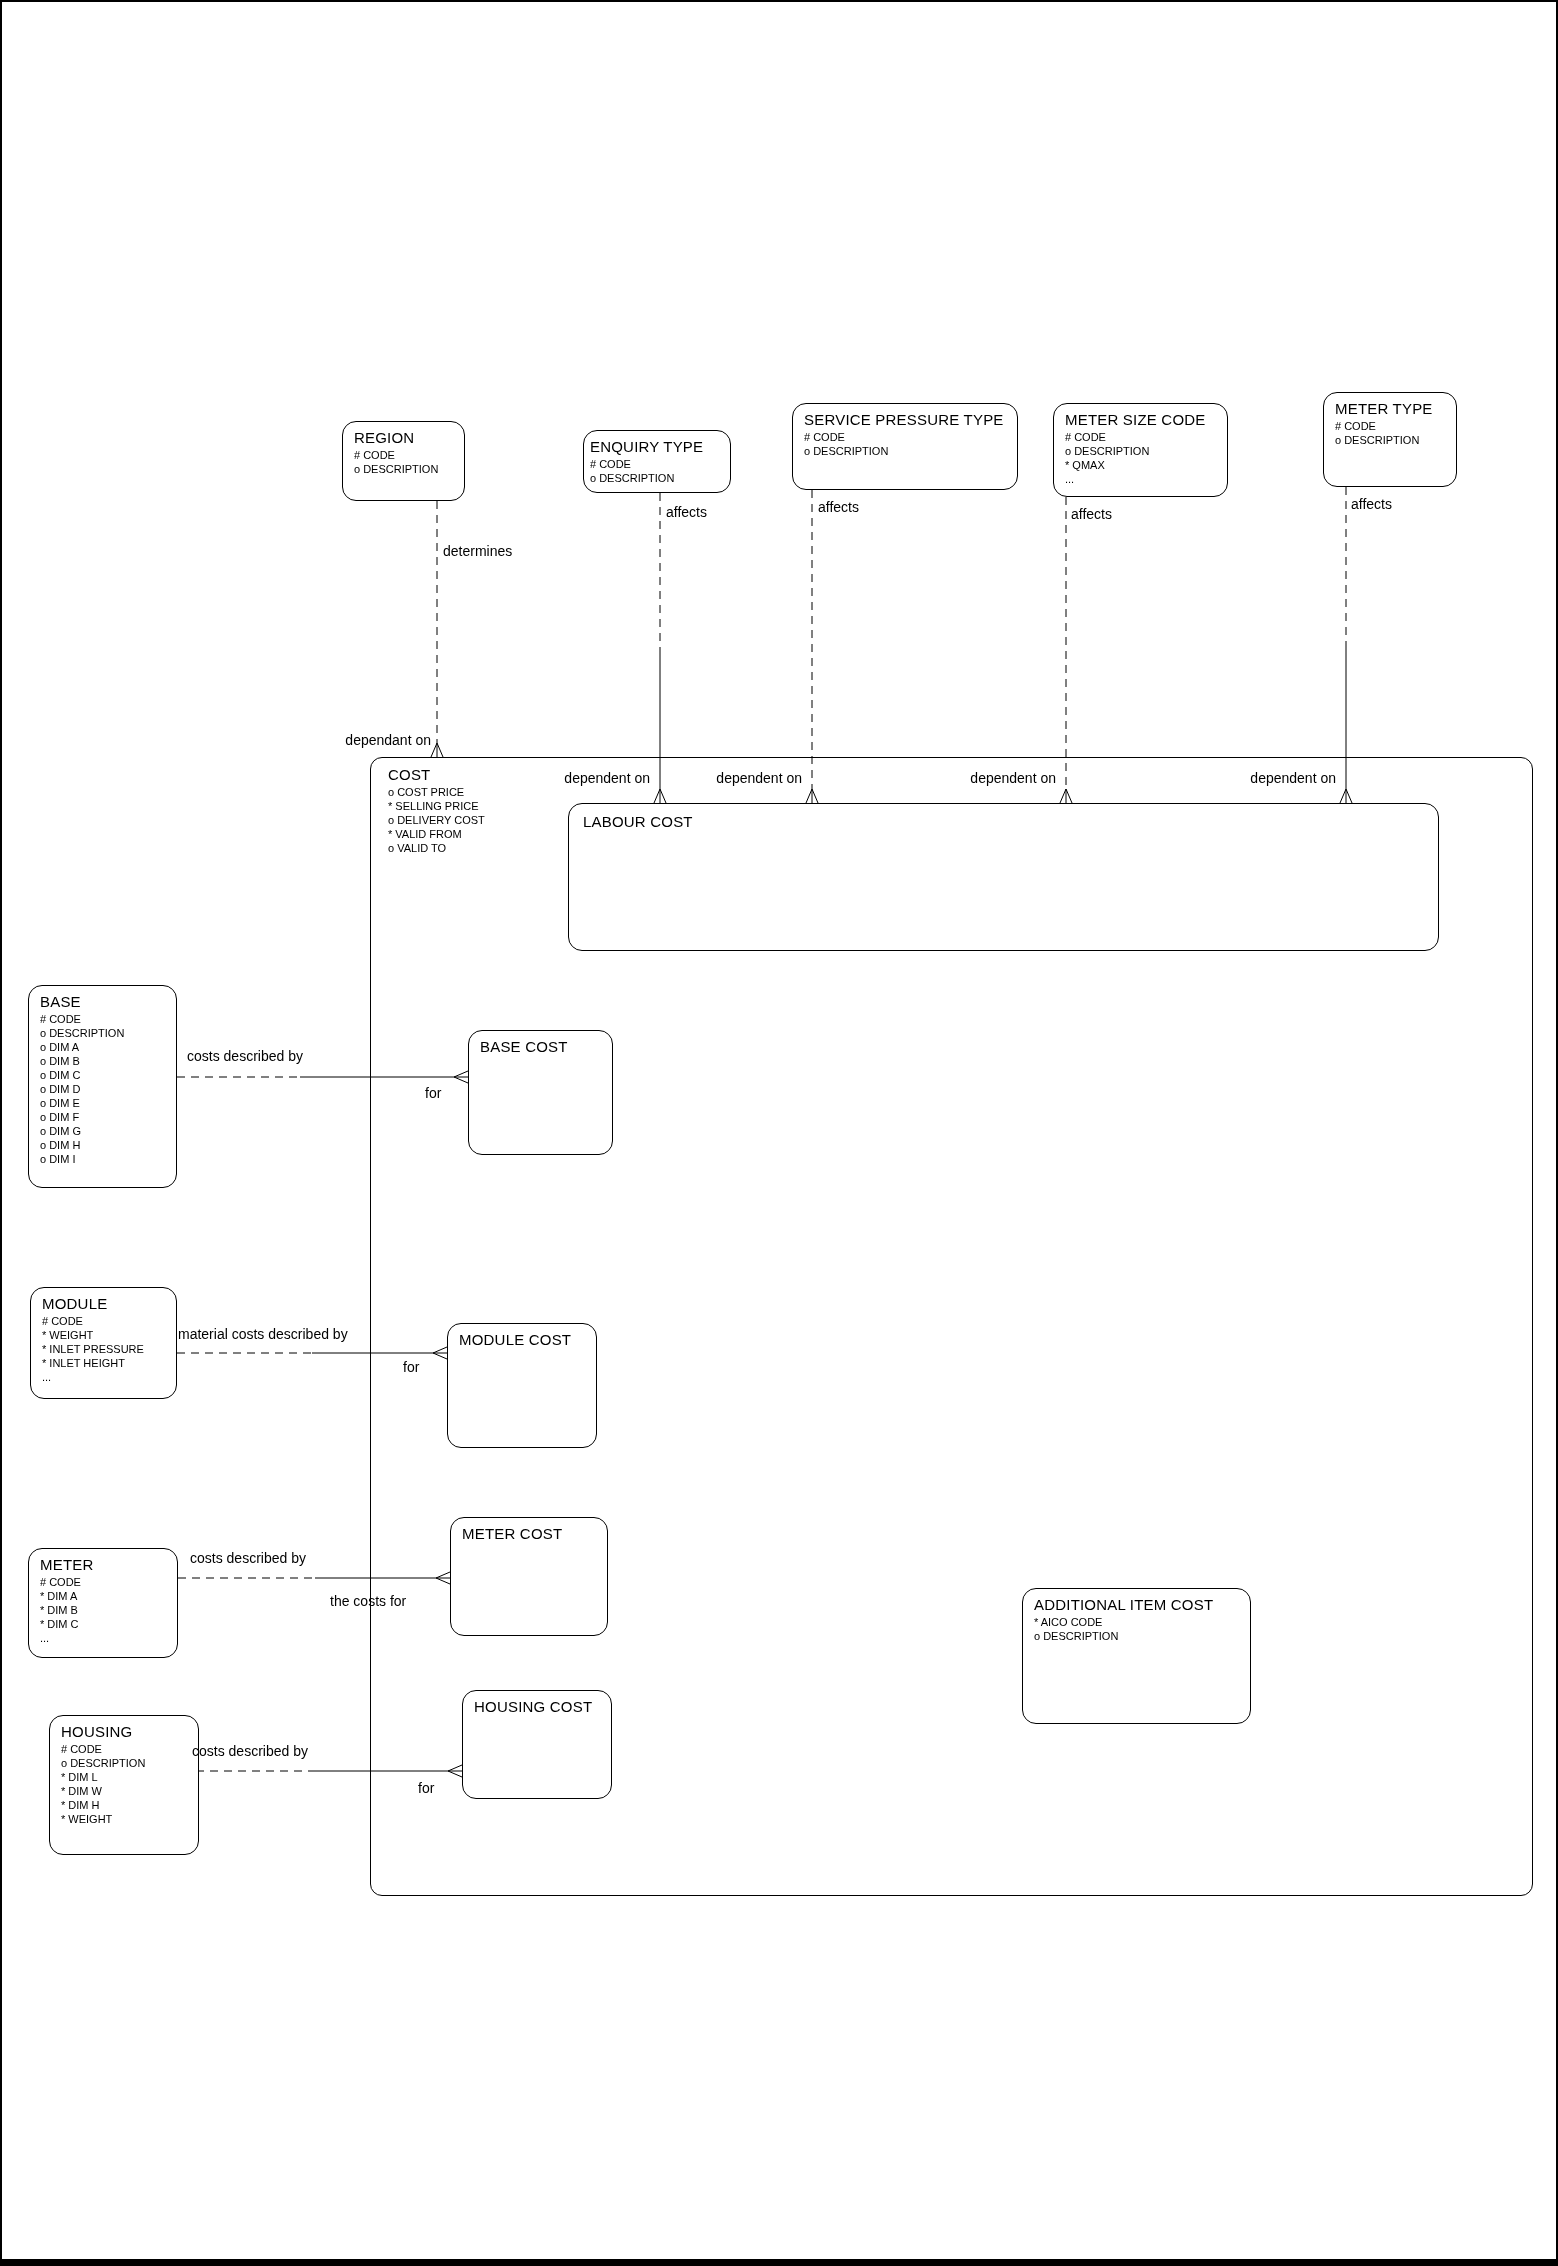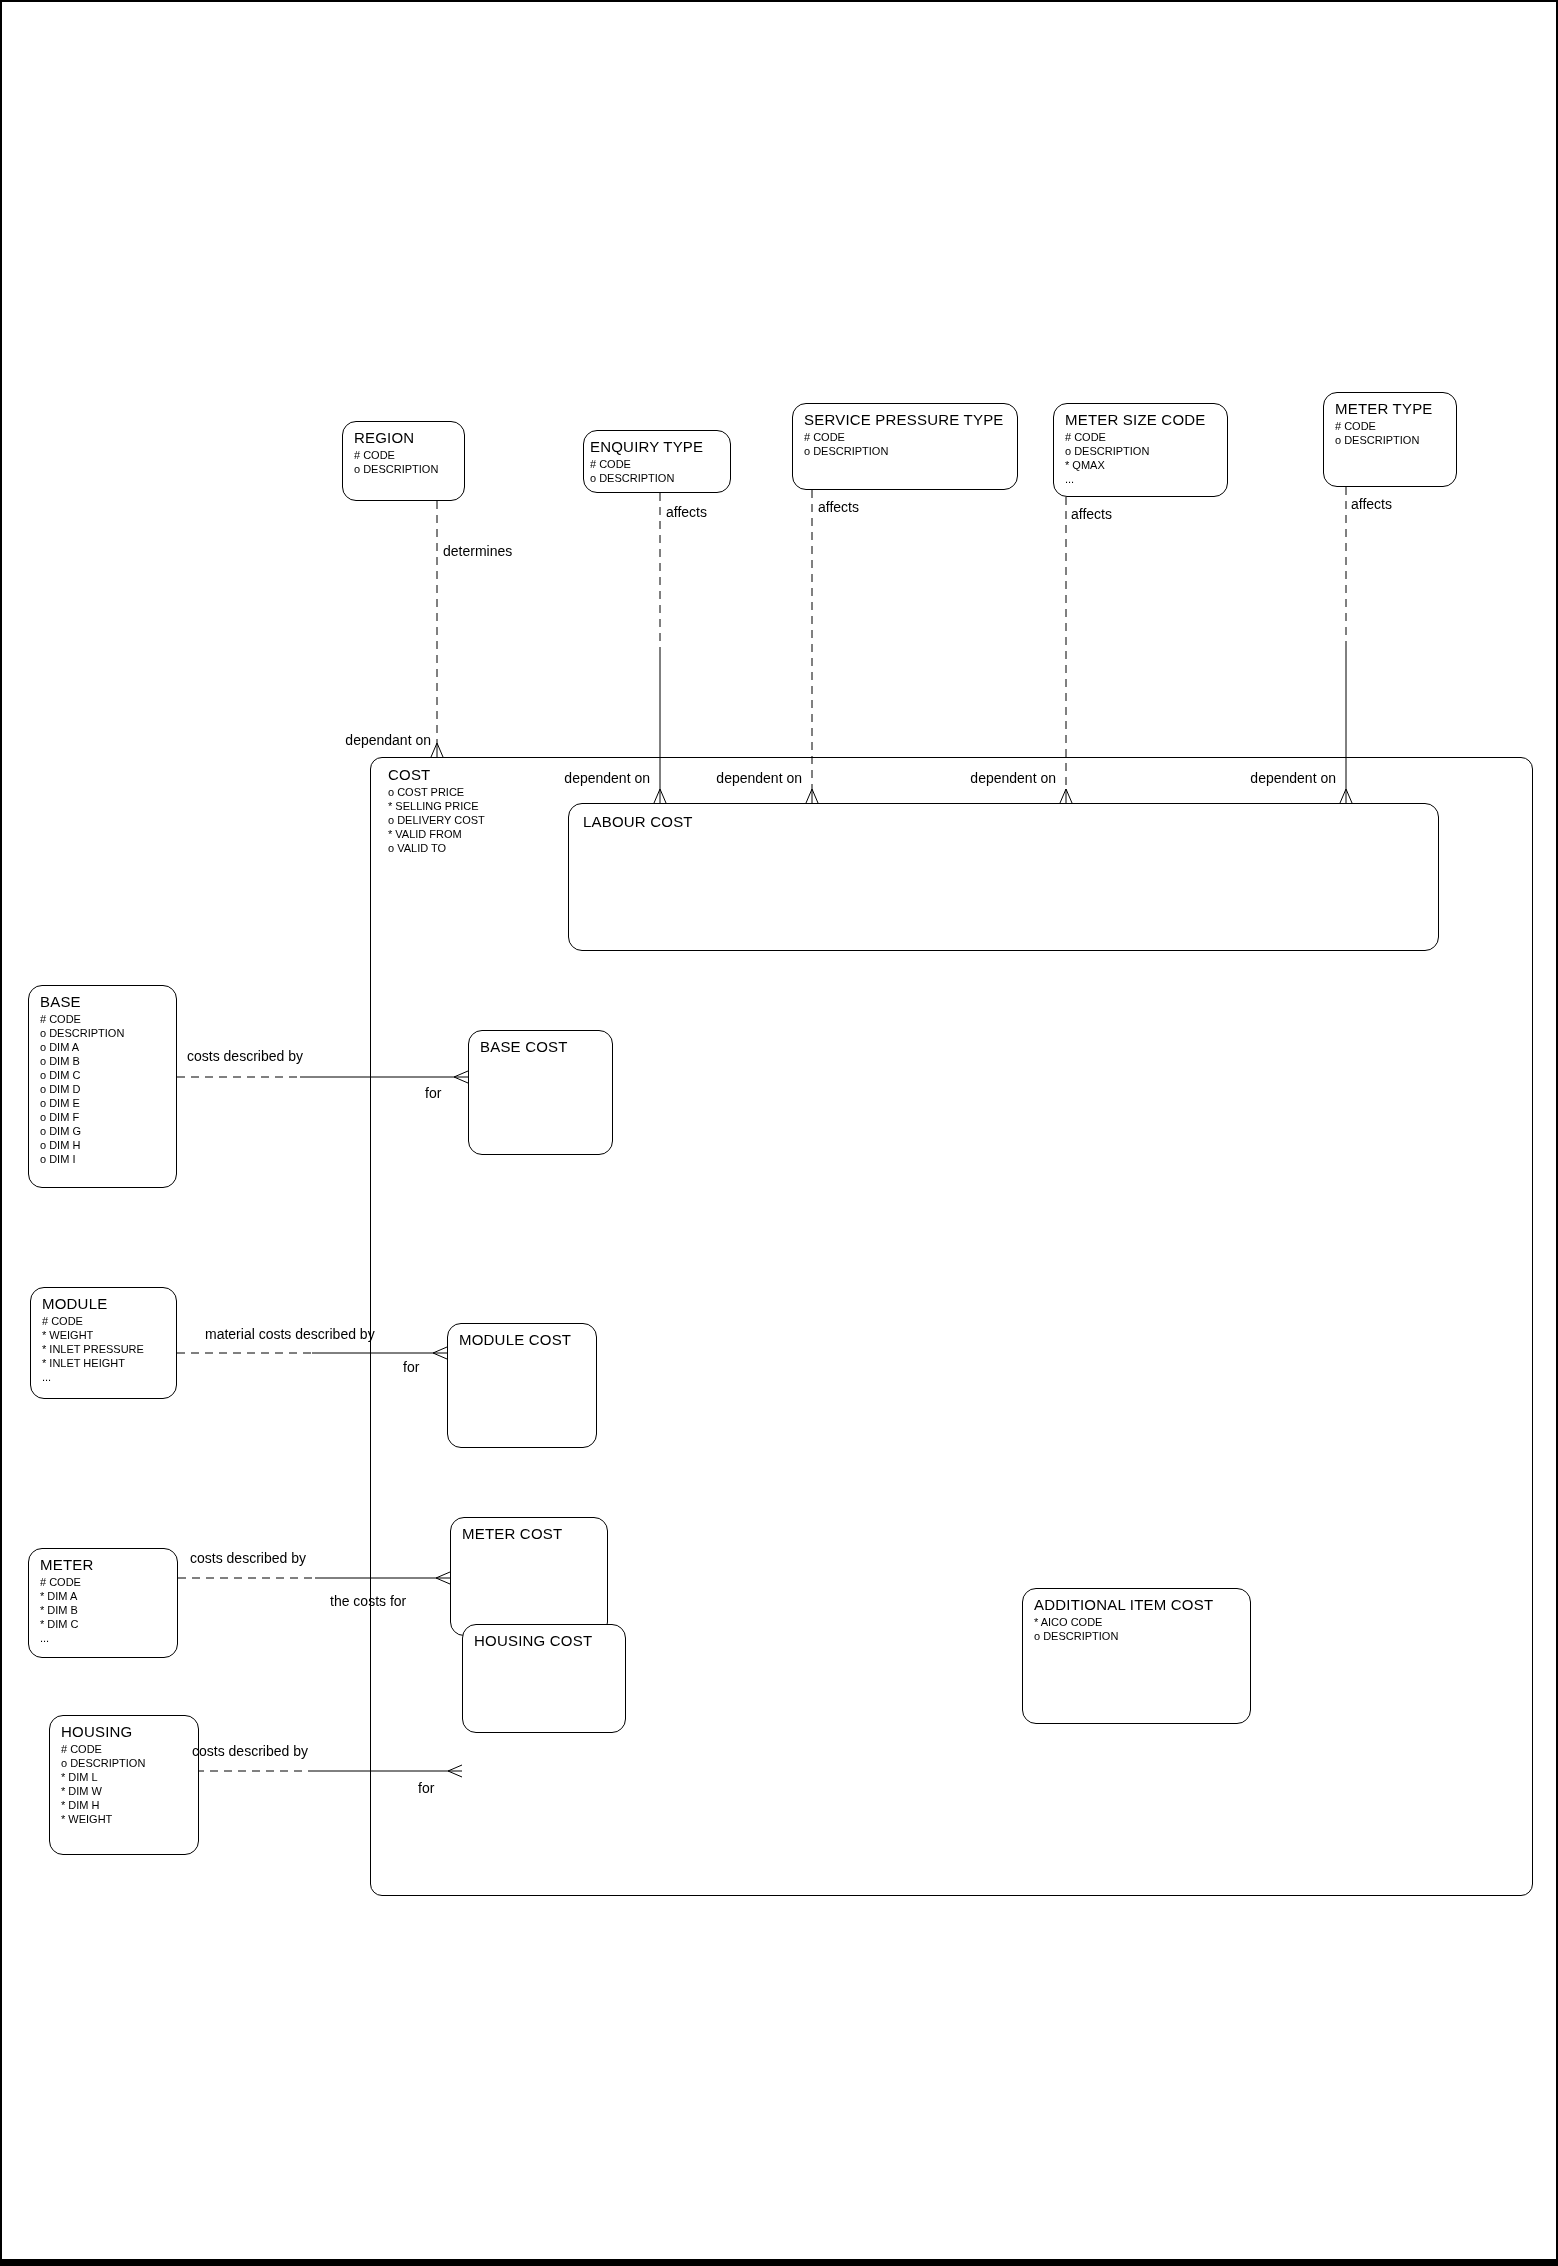--- a/index.html
+++ b/index.html
@@ -122,21 +122,21 @@
 </div>
 
 <div class="ent" style="left:447px;top:1323px;width:150px;height:125px;">
   <div class="ent-title">MODULE COST</div>
 </div>
 
 <div class="ent" style="left:450px;top:1517px;width:158px;height:119px;">
   <div class="ent-title">METER COST</div>
 </div>
 
-<div class="ent" style="left:462px;top:1624px;width:164px;height:109px;">
+<div class="ent" style="left:462px;top:1690px;width:150px;height:109px;">
   <div class="ent-title">HOUSING COST</div>
 </div>
 
 <div class="ent" style="left:1022px;top:1588px;width:229px;height:136px;">
   <div class="ent-title">ADDITIONAL ITEM COST</div>
   <div class="ent-attr">* AICO CODE</div>
   <div class="ent-attr">o DESCRIPTION</div>
 </div>
 
 <div class="ent" style="left:28px;top:985px;width:149px;height:203px;">
@@ -193,20 +193,20 @@
 
 <div class="lbl" style="left:1071px;top:507px;">affects</div>
 <div class="lbl lbl-r" style="left:946px;top:771px;width:110px;">dependent on</div>
 
 <div class="lbl" style="left:1351px;top:497px;">affects</div>
 <div class="lbl lbl-r" style="left:1226px;top:771px;width:110px;">dependent on</div>
 
 <div class="lbl" style="left:187px;top:1049px;">costs described by</div>
 <div class="lbl" style="left:425px;top:1086px;">for</div>
 
-<div class="lbl" style="left:205px;top:1327px;">material costs described by</div>
+<div class="lbl" style="left:178px;top:1327px;">material costs described by</div>
 <div class="lbl" style="left:403px;top:1360px;">for</div>
 
 <div class="lbl" style="left:190px;top:1551px;">costs described by</div>
 <div class="lbl" style="left:330px;top:1594px;">the costs for</div>
 
 <div class="lbl" style="left:192px;top:1744px;">costs described by</div>
 <div class="lbl" style="left:418px;top:1781px;">for</div>
 
 </body></html>

